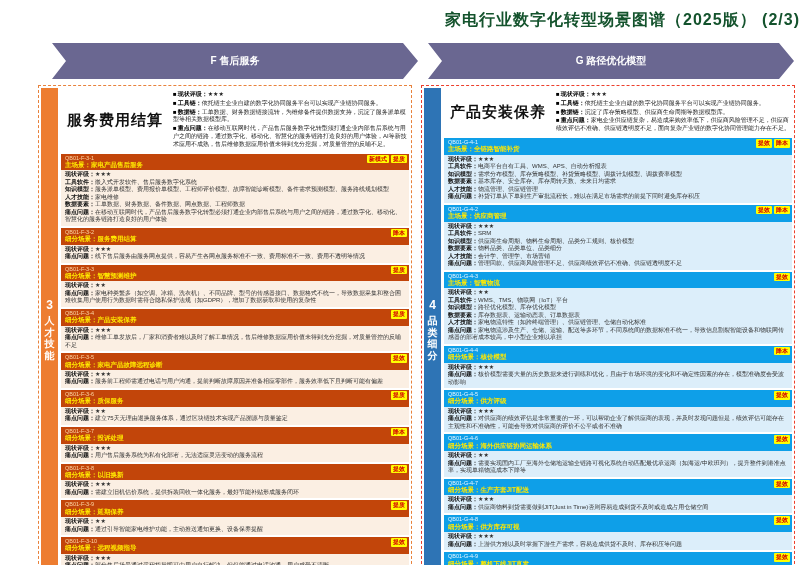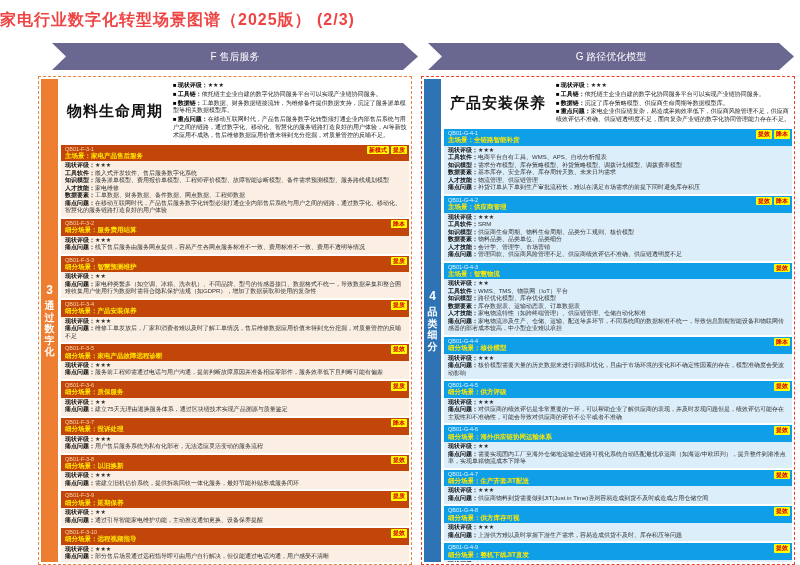--- a/index.html
+++ b/index.html
@@ -2,27 +2,27 @@
 <html style="--banner: #6A6791; --f-primary: #C2450A; --f-body: #FBEFE3; --f-side: #ED7D31; --f-border: #E8823C; --g-primary: #0E9FE8; --g-body: #DCEEFA; --g-side: #2E74B5; --g-border: #ED3F2C; --badge-bg: #FFFF00; --badge-text: #D40000; --scene-text: #FFE800;"><head>
 <meta charset="utf-8">
 <style>
   * { margin:0; padding:0; box-sizing:border-box; }
   html,body { background:#ffffff; }
   .page {
     position:relative; width:800px; height:565px; overflow:hidden;
     background:#fff; font-family:"Liberation Sans", sans-serif; margin:0 auto;
   }
   .title {
-    text-align:left; font-size:16px; font-weight:bold; color:#ef4444;
+    text-align:right; font-size:16px; font-weight:bold; color:#14532d;
     padding-top:10px; letter-spacing:1px;
   }
   .banners { display:flex; gap:10px; margin:12px 6px 6px 52px; }
   .banner {
-    flex:1; height:27px; background:var(--banner,#6A6791); color:#fff;
-    font-weight:normal; font-size:10px; display:flex; align-items:center; justify-content:center;
+    flex:1; height:36px; background:var(--banner,#6A6791); color:#fff;
+    font-weight:bold; font-size:10px; display:flex; align-items:center; justify-content:center;
     clip-path:polygon(0 0, calc(100% - 15px) 0, 100% 50%, calc(100% - 15px) 100%, 0 100%, 14px 50%);
   }
   .columns { display:flex; gap:9px; margin:0 5px 0 38px; height:489px; }
   .column { flex:1; border:1px dashed; display:flex; gap:3px; padding:2px; overflow:hidden; }
   .column.theme-f { border-color:var(--f-border,#E8823C); }
   .column.theme-g { border-color:var(--g-border,#ED3F2C); }
   .side {
     width:17px; flex:none; color:#fff; font-weight:bold;
     display:flex; flex-direction:column; align-items:center; justify-content:center; gap:3px;
   }
@@ -64,25 +64,25 @@
 
   <div class="banners">
     <div class="banner">F 售后服务</div>
     <div class="banner">G 路径优化模型</div>
   </div>
 
   <div class="columns">
     <section class="column theme-f">
       <div class="side">
         <div class="side-num">3</div>
-        <div class="side-text">通过数字化</div>
+        <div class="side-text">人才技能</div>
       </div>
       <div class="content">
         <div class="panel-head">
-          <div class="panel-title">物料生命周期</div>
+          <div class="panel-title">服务费用结算</div>
           <div class="bullets">
               <div class="bullet"><span class="b-label">现状评级：</span><span class="b-text">★★★</span></div>
               <div class="bullet"><span class="b-label">工具链：</span><span class="b-text">依托链主企业自建的数字化协同服务平台可以实现产业链协同服务。</span></div>
               <div class="bullet"><span class="b-label">数据链：</span><span class="b-text">工单数据、财务数据链接流转，为维修备件提供数据支持，沉淀了服务派单模型等相关数据模型库。</span></div>
               <div class="bullet"><span class="b-label">重点问题：</span><span class="b-text">在移动互联网时代，产品售后服务数字化转型须打通企业内部售后系统与用户之间的链路，通过数字化、移动化、智慧化的服务链路打造良好的用户体验，AI等新技术应用不成熟，售后维修数据应用价值未得到充分挖掘，对质量管控的反哺不足。</span></div>
             </div>
         </div>
         <div class="cards">
             <div class="card">
               <div class="card-head">

